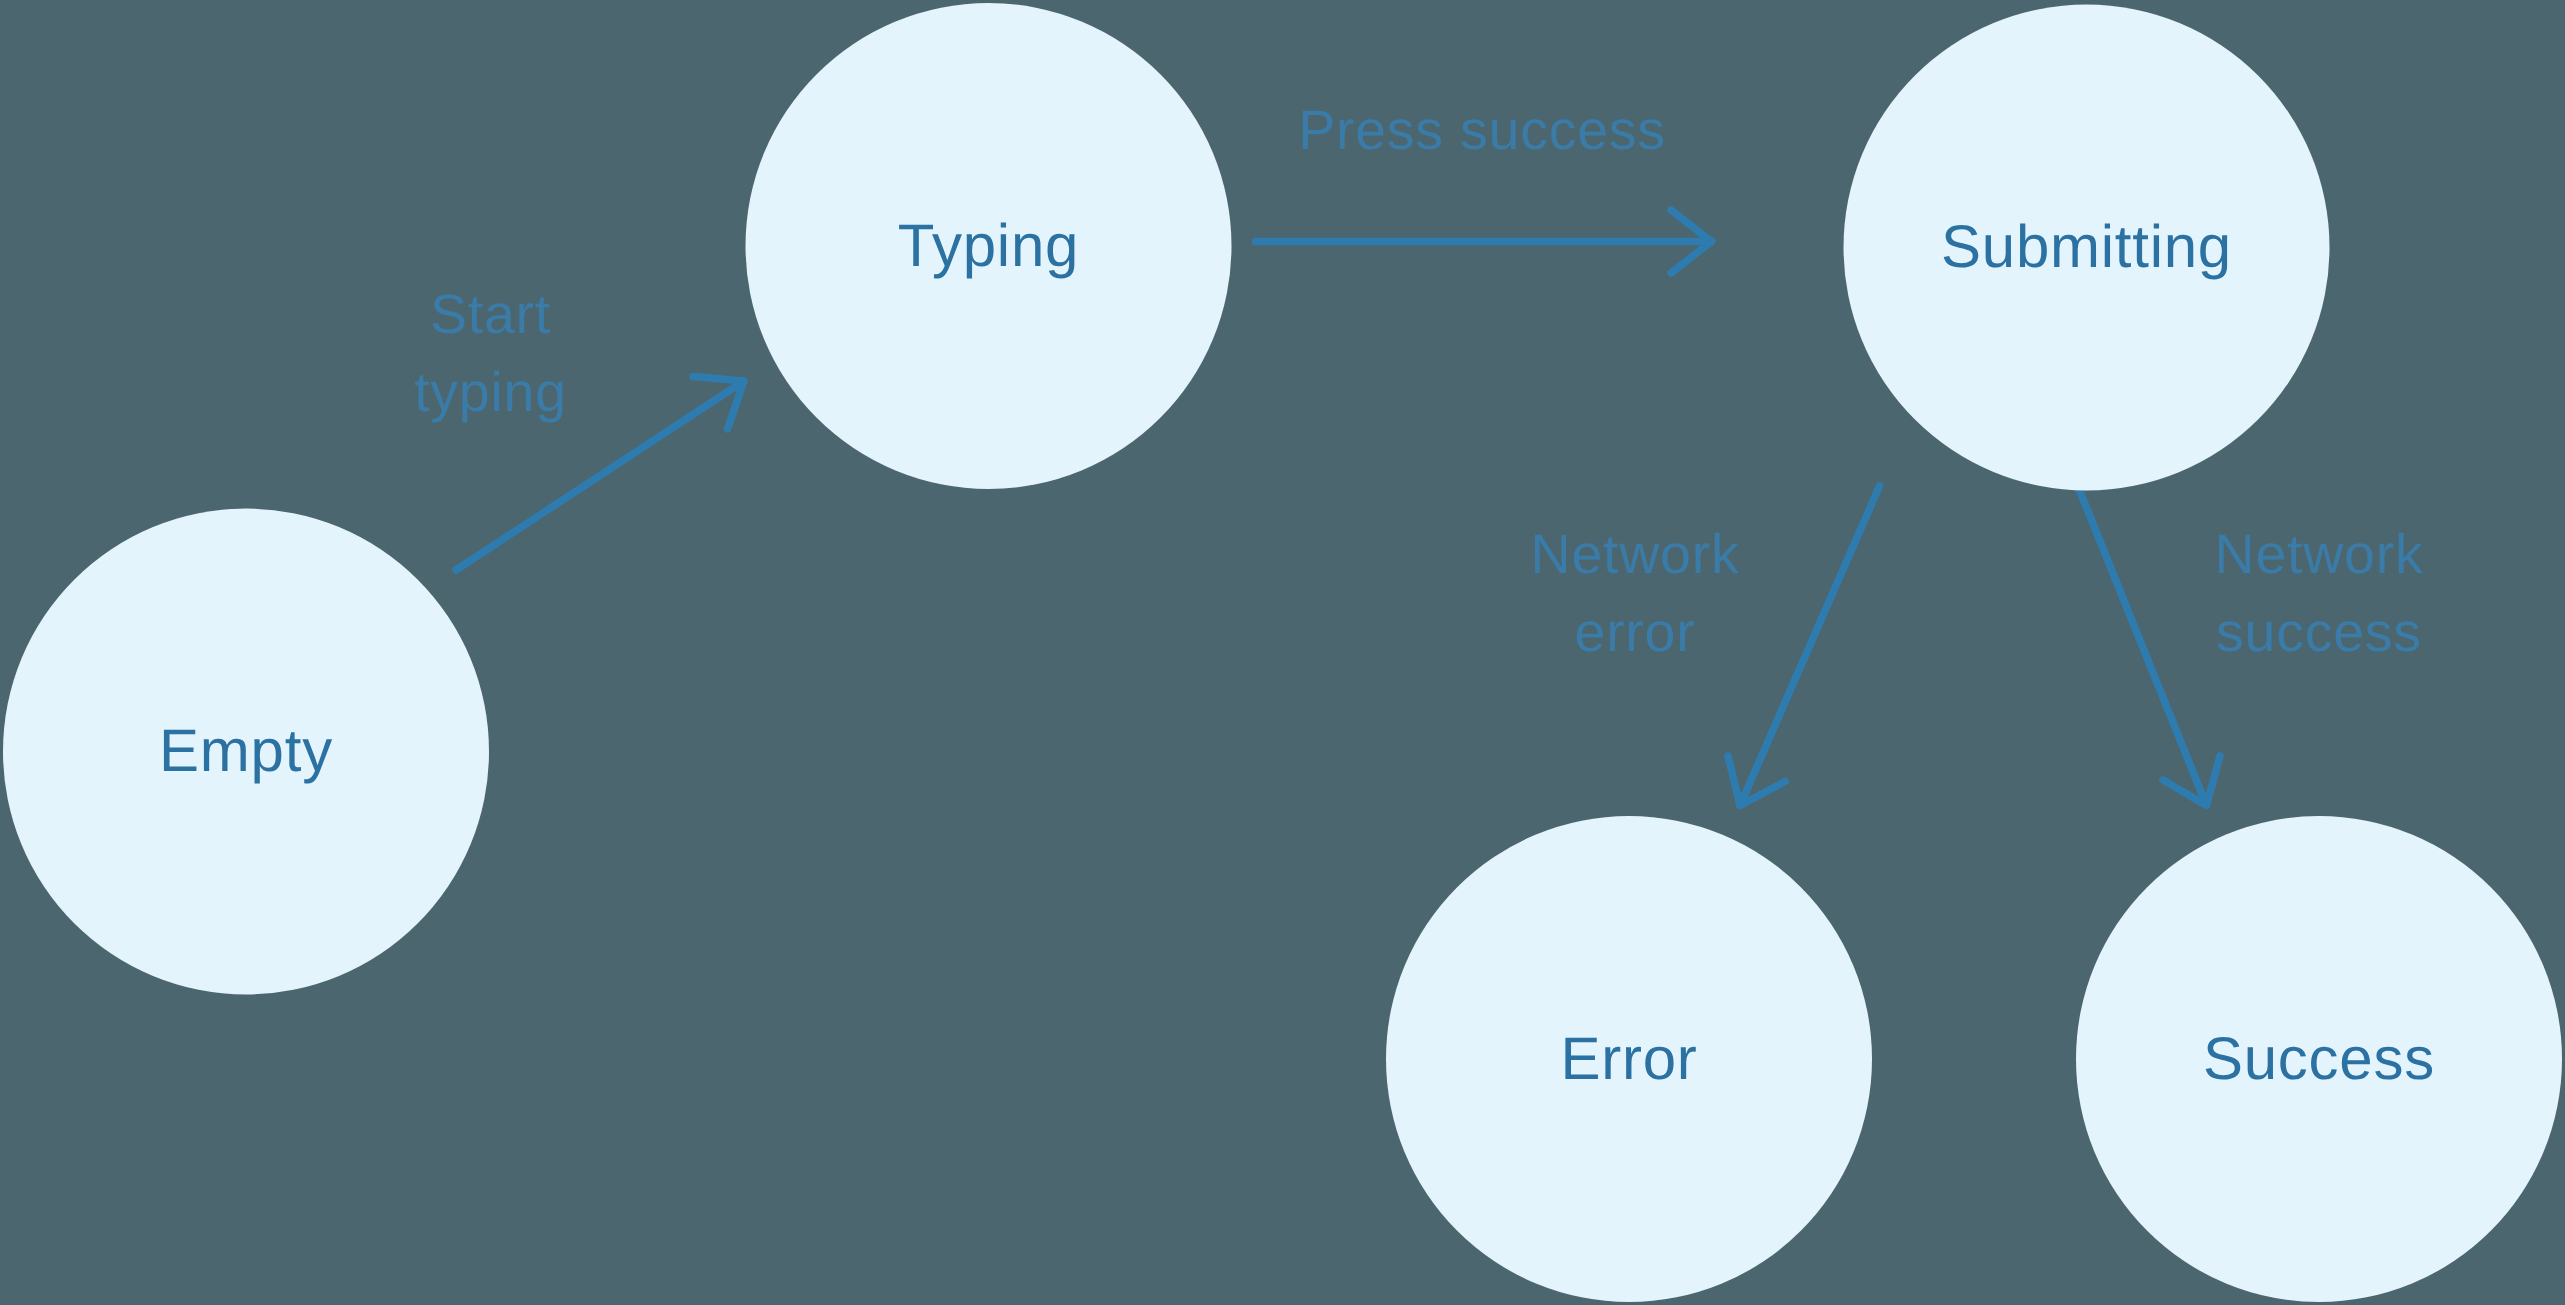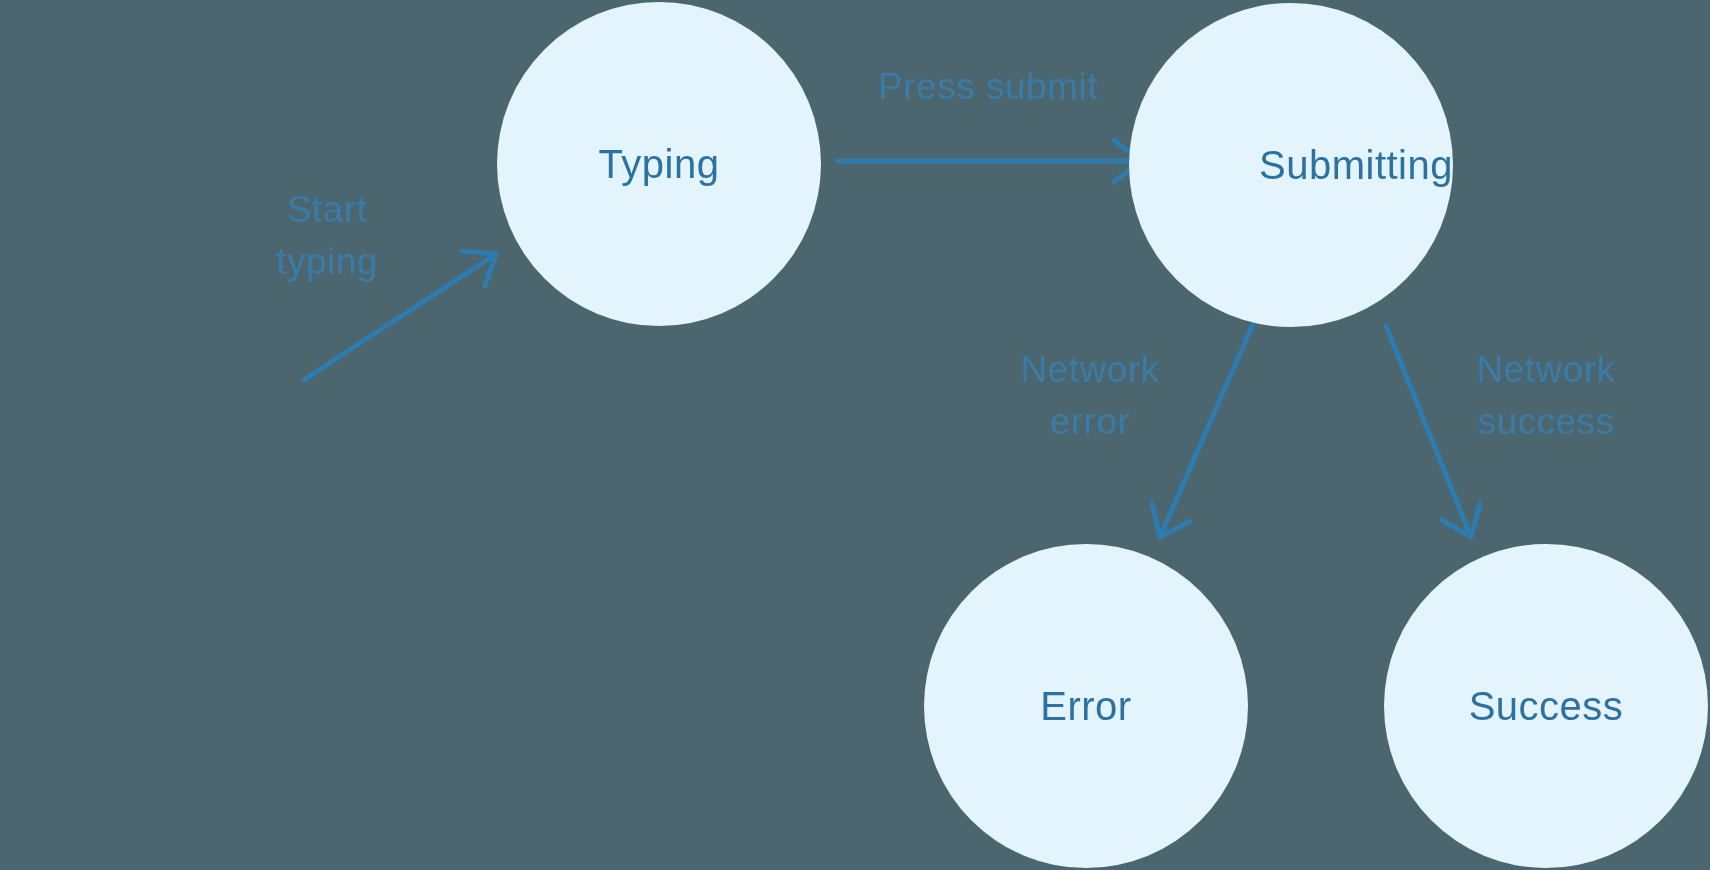--- a/index.html
+++ b/index.html
@@ -30,21 +30,21 @@
     display: flex;
     align-items: center;
     justify-content: center;
     font-size: 40px;
     font-weight: 500;
     color: #2B72A3;
     letter-spacing: 0.5px;
   }
   .node-empty      { left: 2px;    top: 339px; }
   .node-typing     { left: 497px;  top: 2px;   }
-  .node-submitting { left: 1129px; top: 3px; justify-content: flex-end;   }
+  .node-submitting { left: 1229px; top: 3px;   }
   .node-error      { left: 924px;  top: 544px; }
   .node-success    { left: 1384px; top: 544px; }
 
   .tlabel {
     position: absolute;
     transform: translate(-50%, -50%);
     text-align: center;
     font-size: 37px;
     font-weight: 500;
     line-height: 52px;
@@ -82,39 +82,42 @@
     <g>
       <line class="arrow-stroke" x1="1253" y1="324" x2="1160" y2="537"></line>
       <polyline class="arrow-stroke" points="1190,521 1160,537 1152,504"></polyline>
     </g>
     <g>
       <line class="arrow-stroke" x1="1386" y1="326" x2="1471" y2="537"></line>
       <polyline class="arrow-stroke" points="1480,504 1471,537 1442,520"></polyline>
     </g>
   </svg>
 
+  <div class="node node-empty">
+    <span>Empty</span>
+  </div>
   <div class="node node-typing">
     <span>Typing</span>
   </div>
   <div class="node node-submitting">
     <span>Submitting</span>
   </div>
   <div class="node node-error">
     <span>Error</span>
   </div>
   <div class="node node-success">
     <span>Success</span>
   </div>
 
   <div class="tlabel tlabel-start-typing">
     <div>Start</div>
     <div>typing</div>
   </div>
   <div class="tlabel tlabel-press-submit">
-    <div>Press submit</div>
+    <div>Press success</div>
   </div>
   <div class="tlabel tlabel-network-error">
     <div>Network</div>
     <div>error</div>
   </div>
   <div class="tlabel tlabel-network-success">
     <div>Network</div>
     <div>success</div>
   </div>
 

